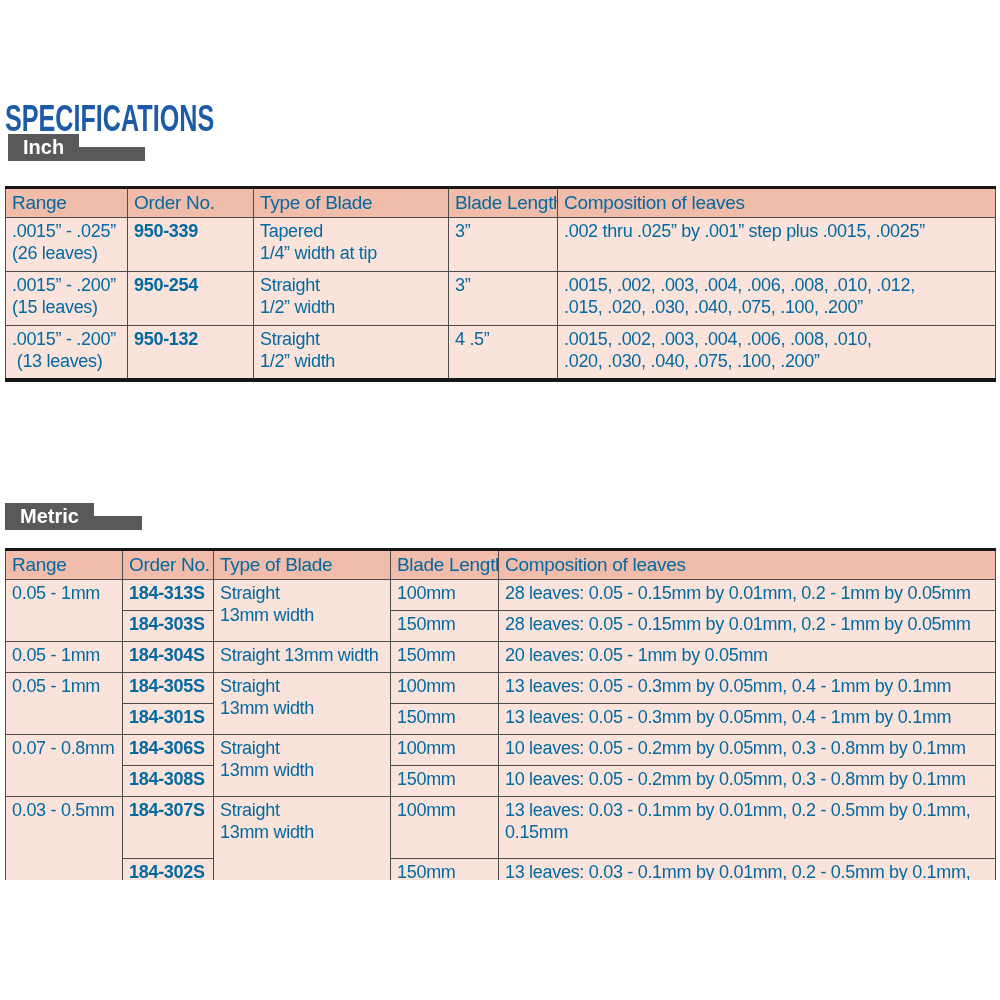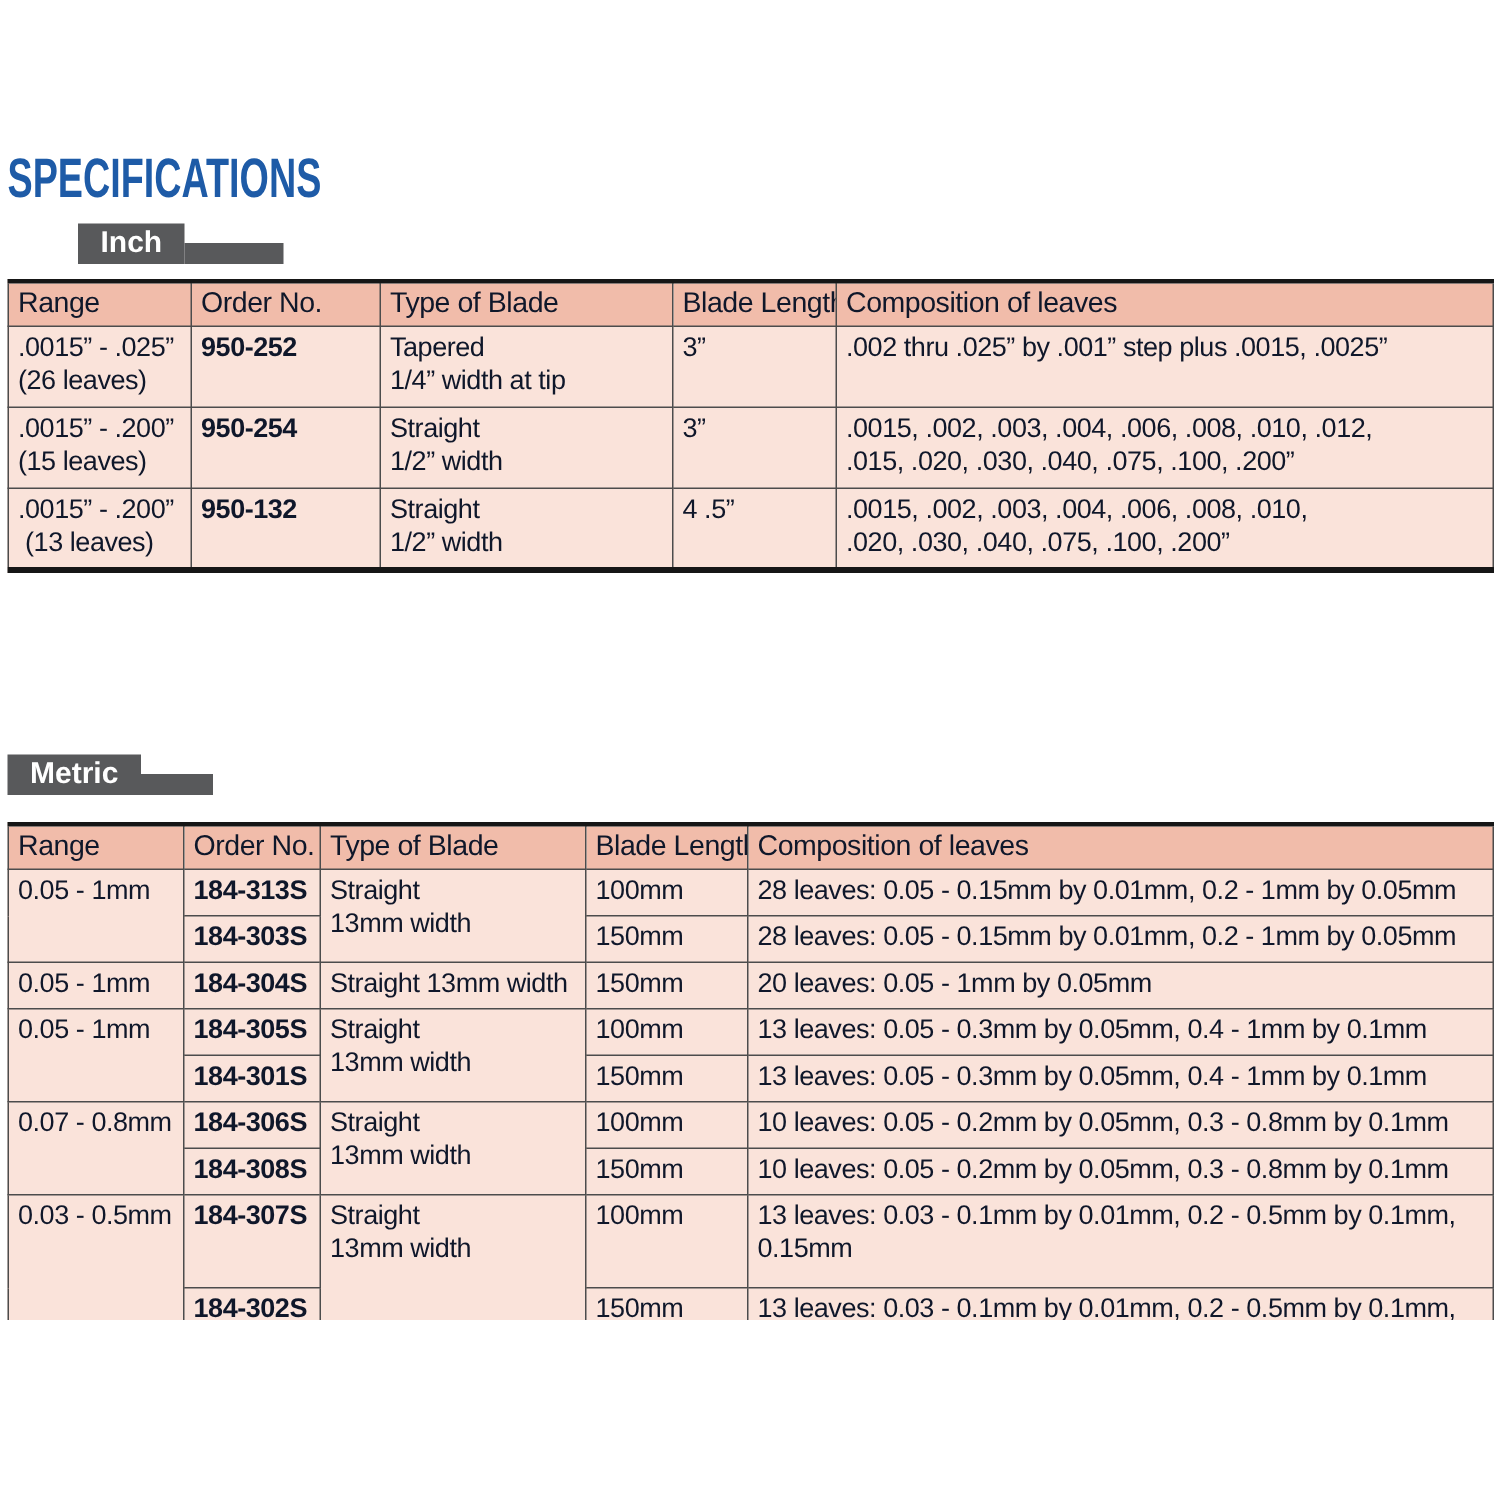--- a/index.html
+++ b/index.html
@@ -11,28 +11,28 @@
     position:absolute; left:5px; top:98px;
     font-size:37px; font-weight:bold; color:#1e5ba7;
     transform:scaleX(0.68); transform-origin:left top; white-space:nowrap;
   }
   .badge { position:absolute; display:flex; align-items:flex-start; }
   .badge .label {
     background:#58595b; color:#ffffff; font-weight:bold;
     font-size:20px; line-height:26px; padding:0 15px 1px 15px; white-space:nowrap;
   }
   .badge .tail { background:#58595b; height:14px; margin-top:13px; }
-  .badge-inch  { left:8px;  top:149px;margin-left:44px; }
+  .badge-inch  { left:8px;  top:134px; }
   .badge-inch .tail { width:66px; }
   .badge-metric { left:5px; top:503px; }
   .badge-metric .tail { width:48px; }
 
   table.spec {
     position:absolute; border-collapse:collapse; table-layout:fixed;
-    background:#fae3da; color:#0f172a;
+    background:#fae3da; color:#0369a1;
     border-top:3px solid #161616; border-bottom:4px solid #161616;
     border-left:1px solid #4c4c4c; border-right:1px solid #4c4c4c;
   }
   #inch-table   { left:5px; top:186px; width:990px; }
   #metric-table { left:5px; top:548px; width:990px; }
   table.spec td {
     border:1px solid #4c4c4c; vertical-align:top;
     padding:2px 5px 0 6px; font-size:18px; line-height:22px;
     letter-spacing:-0.3px; white-space:pre; overflow:hidden;
   }
@@ -69,21 +69,21 @@
         <tr class="header">
       <td>Range</td>
       <td class="bold">Order No.</td>
       <td>Type of Blade</td>
       <td>Blade Length</td>
       <td>Composition of leaves</td>
     </tr>
     <tr class="inch-row">
       <td>.0015” - .025”
 (26 leaves)</td>
-      <td class="bold">950-252</td>
+      <td class="bold">950-339</td>
       <td>Tapered
 1/4” width at tip</td>
       <td>3”</td>
       <td>.002 thru .025” by .001” step plus .0015, .0025”</td>
     </tr>
     <tr class="inch-row">
       <td>.0015” - .200”
 (15 leaves)</td>
       <td class="bold">950-254</td>
       <td>Straight

